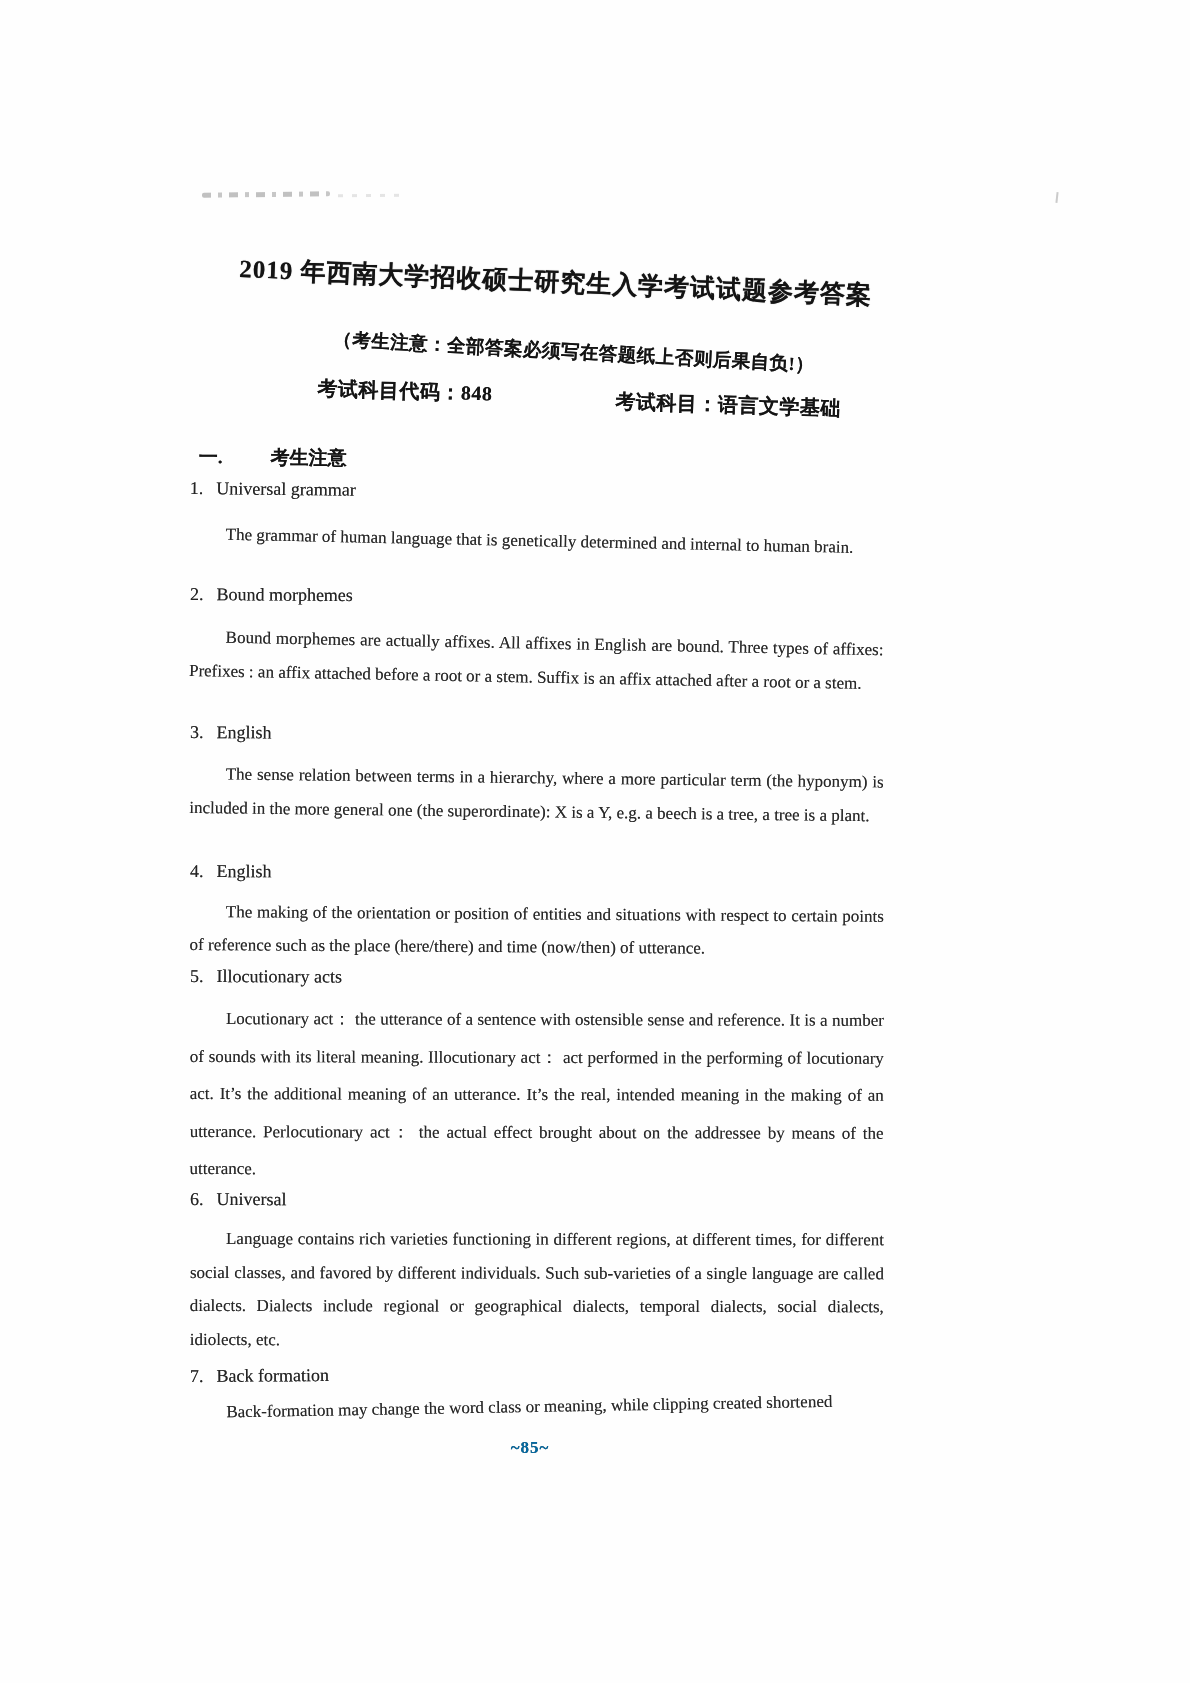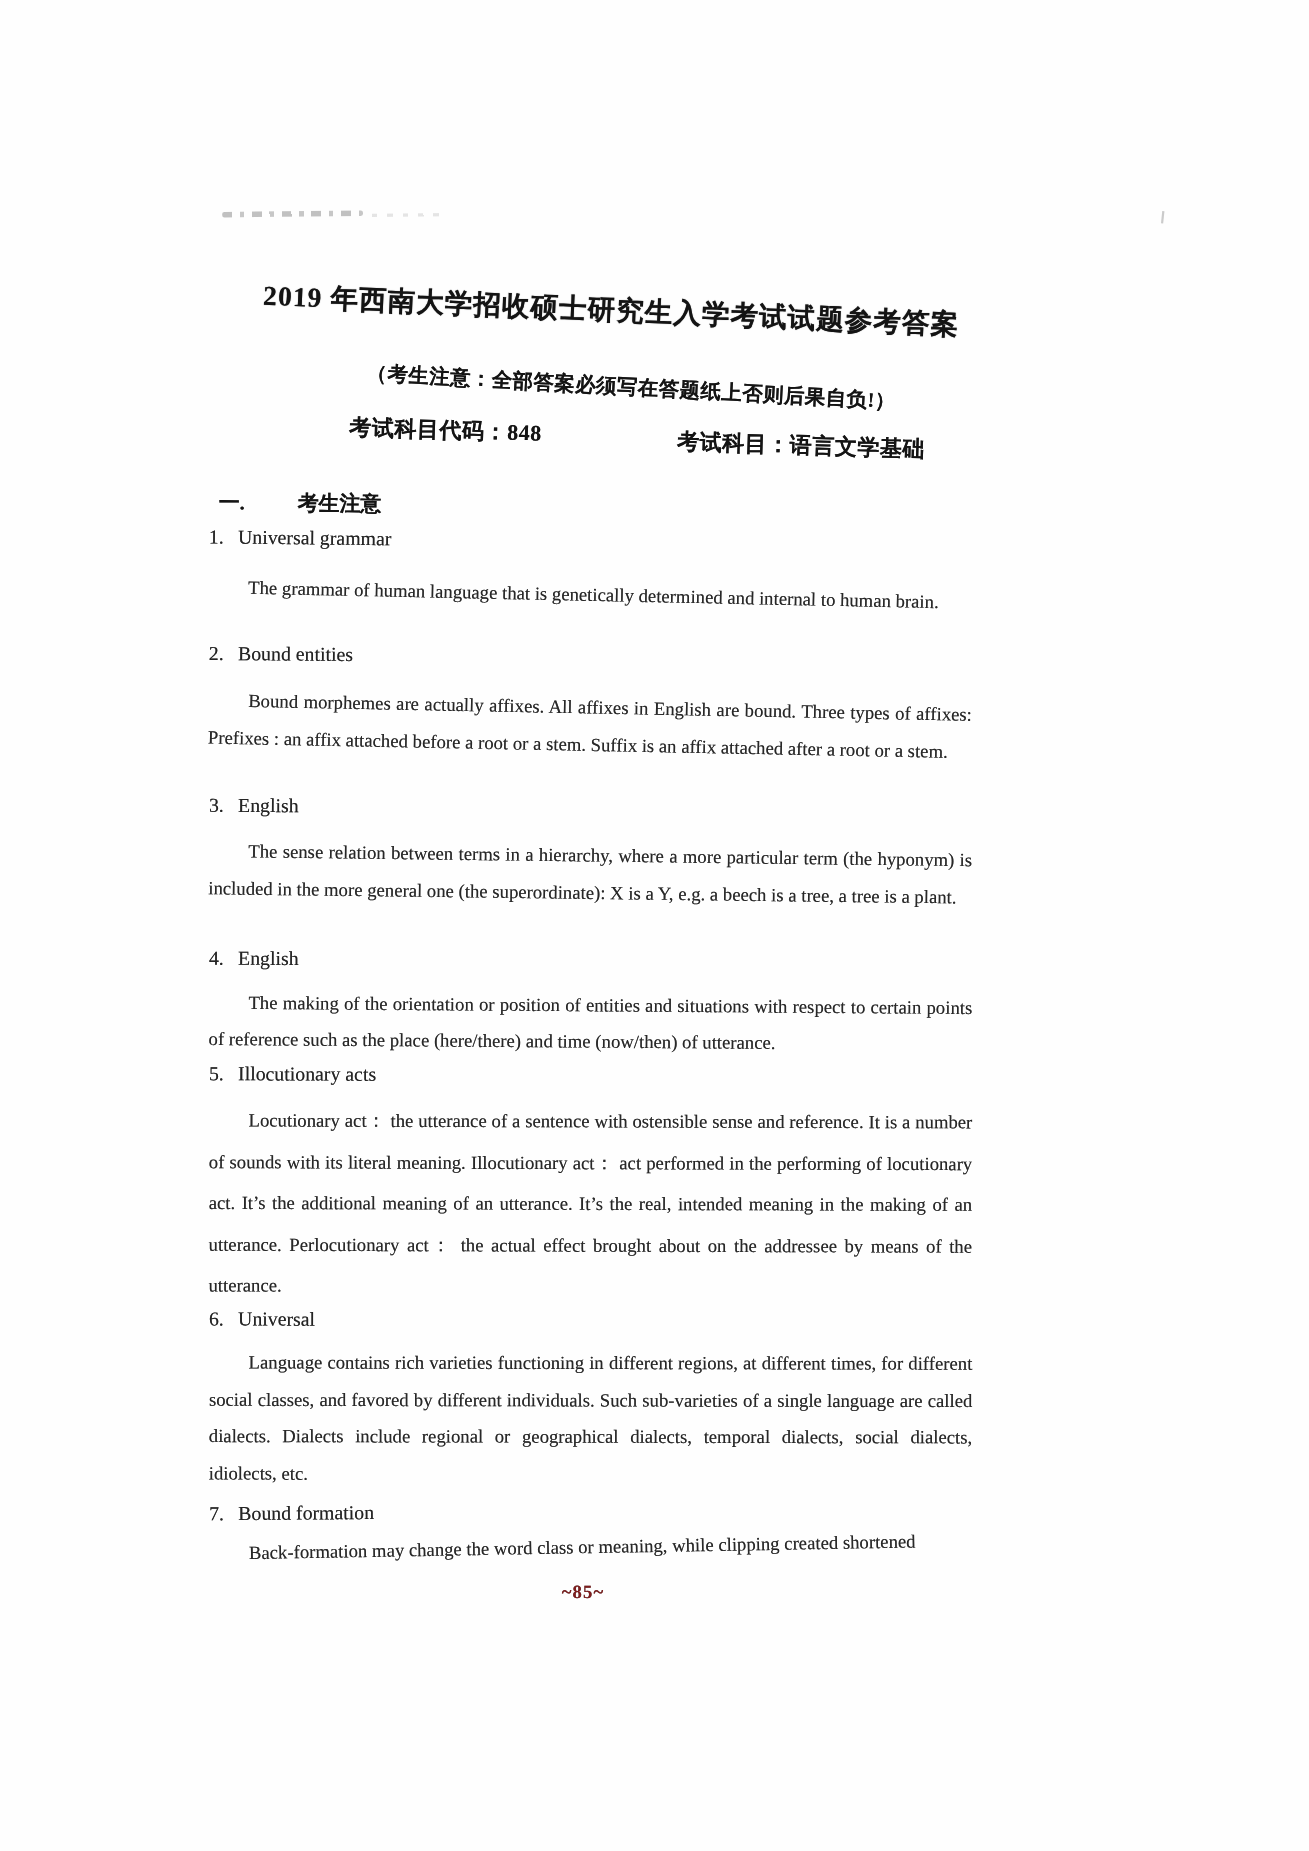--- a/index.html
+++ b/index.html
@@ -74,21 +74,21 @@
   }
   .i1 { top:477px; } .i1 .head { transform:rotate(.6deg);} .i1 .def { margin-top:18px; line-height:33px; transform:rotate(1.2deg); }
   .i2 { top:583px; } .i2 .head { transform:rotate(.4deg);} .i2 .def { margin-top:15px; line-height:33.5px; transform:rotate(1.1deg); }
   .i3 { top:721px; } .i3 .head { transform:rotate(.3deg);} .i3 .def { margin-top:14px; line-height:34px; transform:rotate(.7deg); }
   .i4 { top:860px; } .i4 .head { transform:rotate(.2deg);} .i4 .def { margin-top:13px; line-height:33px; transform:rotate(.4deg); }
   .i5 { top:965px; } .i5 .head { transform:rotate(.2deg);} .i5 .def { margin-top:13px; line-height:37.5px; transform:rotate(.15deg); }
   .i6 { top:1188px; } .i6 .head { transform:rotate(.1deg);} .i6 .def { margin-top:12px; line-height:33.5px; transform:rotate(.1deg); }
   .i7 { top:1365px; } .i7 .head { transform:rotate(-.4deg);} .i7 .def { margin-top:8px; line-height:35px; transform:rotate(-1deg); }
   .footer {
     position:absolute; left:470px; top:1438px; width:120px;
-    text-align:center; font-size:17px; font-weight:700; color:#7f1d1d;
+    text-align:center; font-size:17px; font-weight:700; color:#0369a1;
     letter-spacing:1px; text-shadow:0 0 .5px rgba(30,30,30,.7);
   }
 </style>
 </head>
 <body>
 
 <div class="page">
 
   <div class="dashes"></div>
   <div class="dashes2"></div>
@@ -110,21 +110,21 @@
     <div class="head">
       <span>1.</span>
       <span>Universal grammar</span>
     </div>
     <div class="def">The grammar of human language that is genetically determined and internal to human brain.</div>
   </div>
 
   <div class="item i2">
     <div class="head">
       <span>2.</span>
-      <span>Bound entities</span>
+      <span>Bound morphemes</span>
     </div>
     <div class="def">Bound morphemes are actually affixes. All affixes in English are bound. Three types of affixes: Prefixes : an affix attached before a root or a stem. Suffix is an affix attached after a root or a stem.</div>
   </div>
 
   <div class="item i3">
     <div class="head">
       <span>3.</span>
       <span>English</span>
     </div>
     <div class="def">The sense relation between terms in a hierarchy, where a more particular term (the hyponym) is included in the more general one (the superordinate): X is a Y, e.g. a beech is a tree, a tree is a plant.</div>
@@ -150,20 +150,20 @@
     <div class="head">
       <span>6.</span>
       <span>Universal</span>
     </div>
     <div class="def">Language contains rich varieties functioning in different regions, at different times, for different social classes, and favored by different individuals. Such sub-varieties of a single language are called dialects. Dialects include regional or geographical dialects, temporal dialects, social dialects, idiolects, etc.</div>
   </div>
 
   <div class="item i7">
     <div class="head">
       <span>7.</span>
-      <span>Bound formation</span>
+      <span>Back formation</span>
     </div>
     <div class="def">Back-formation may change the word class or meaning, while clipping created shortened</div>
   </div>
 
   <div class="footer">~85~</div>
 
 </div>
 
 </body></html>

